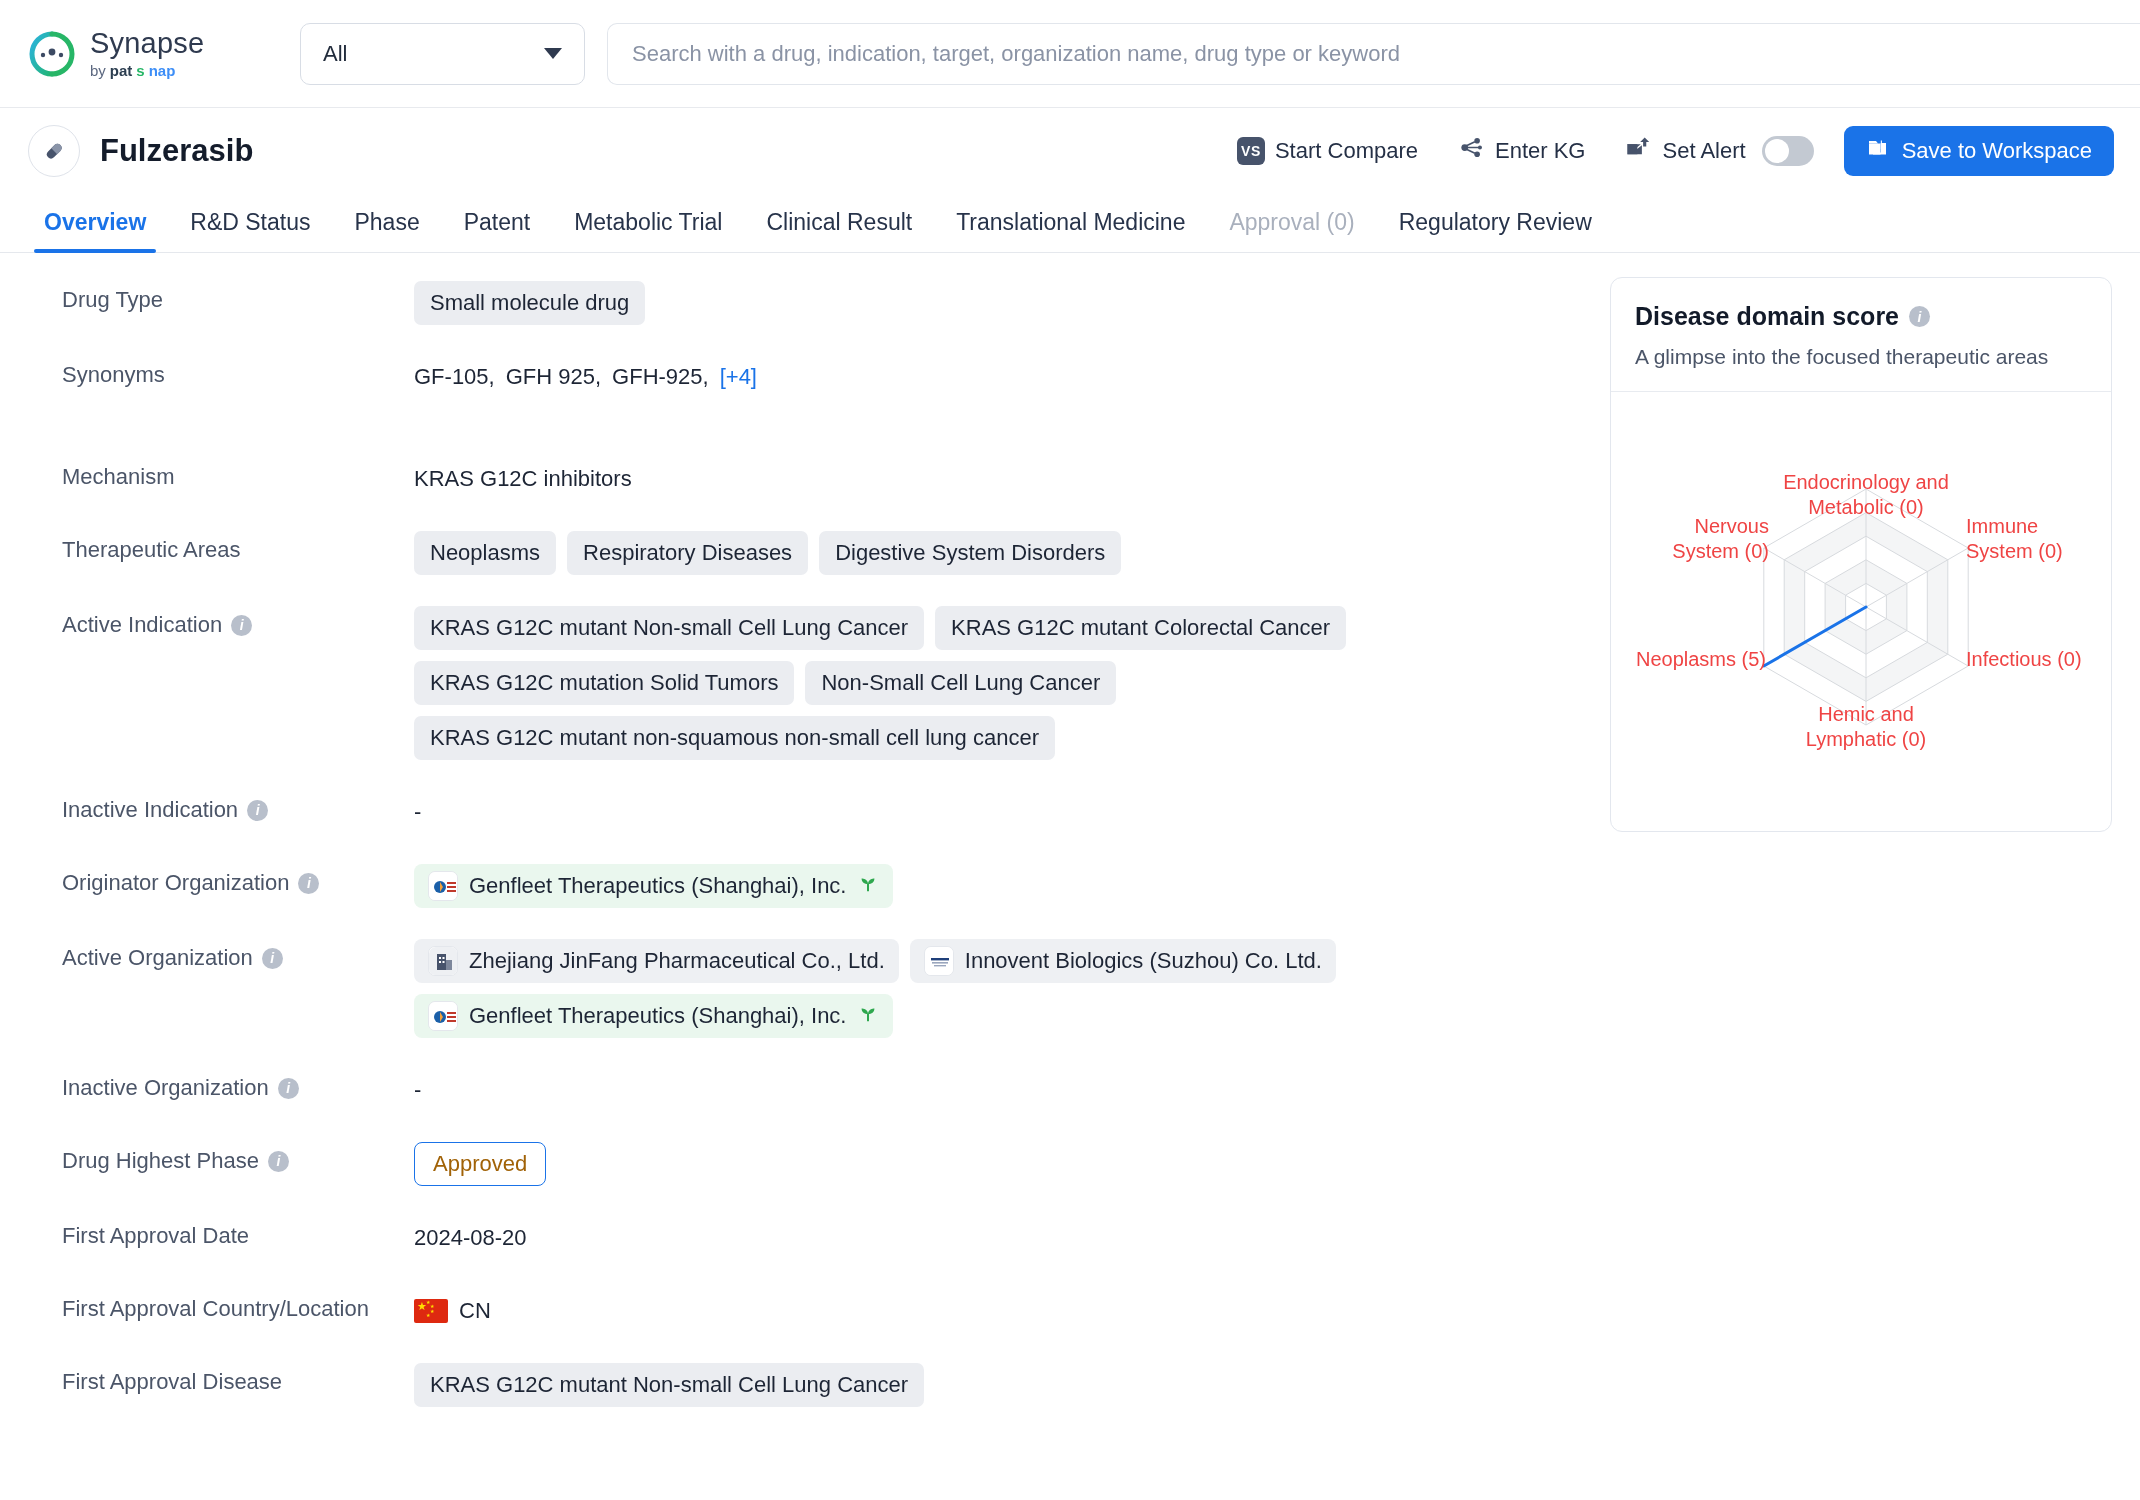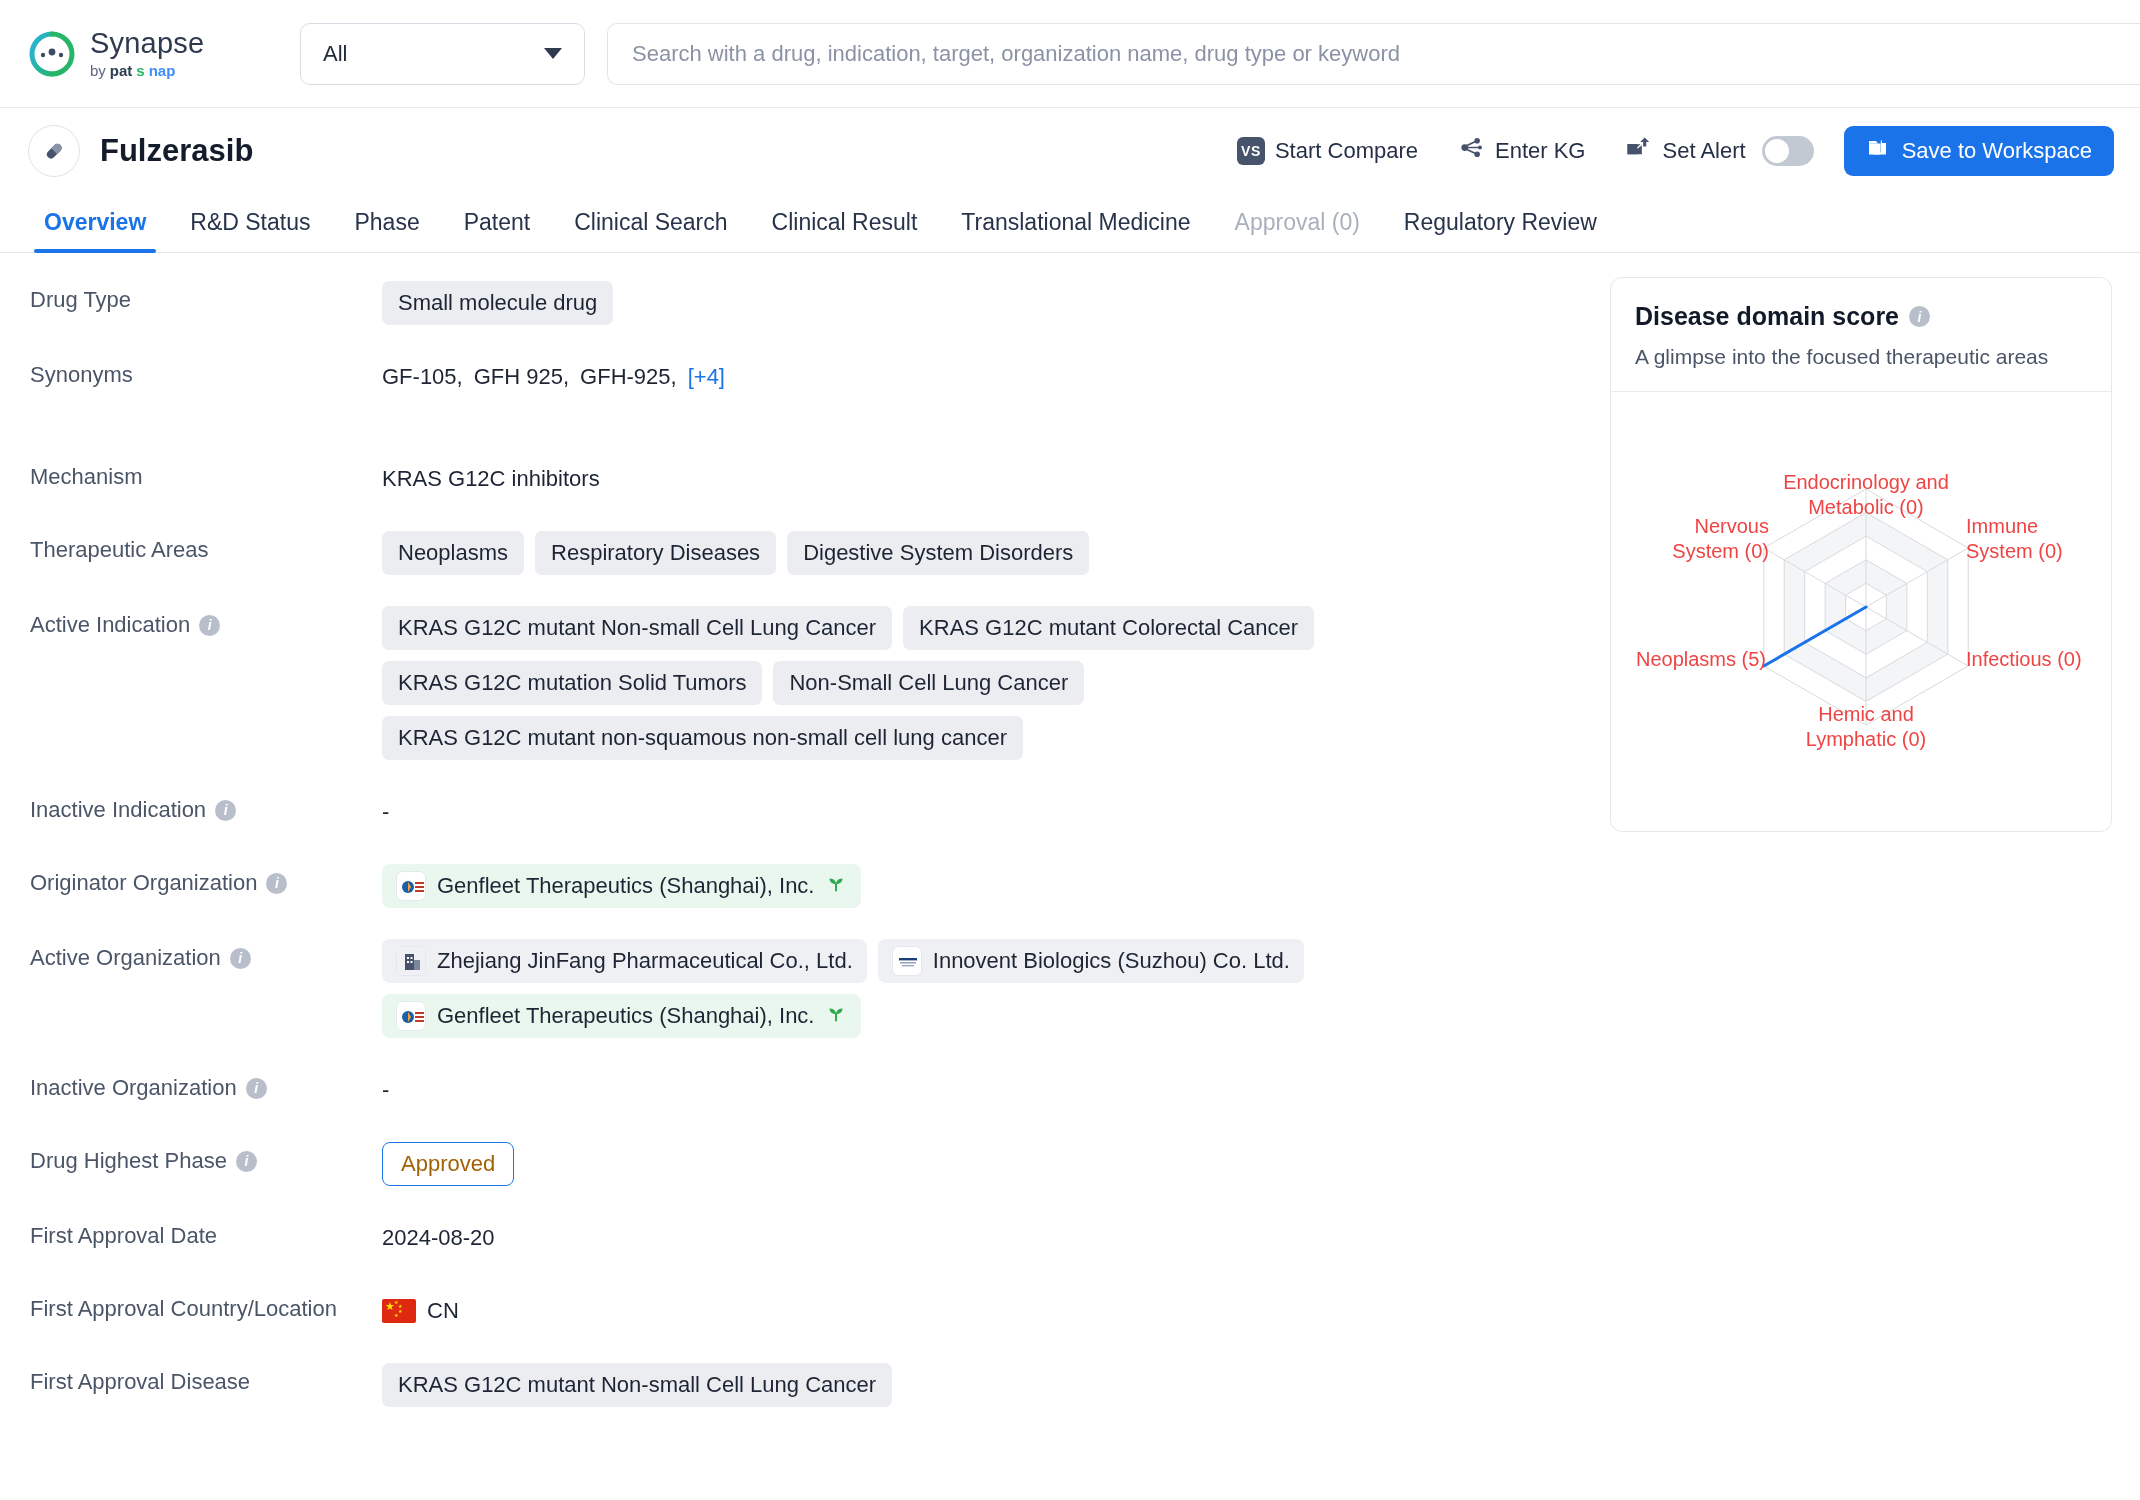--- a/index.html
+++ b/index.html
@@ -97,21 +97,21 @@
   .tab.active { color: #1a73e8; font-weight: bold; }
   .tab.active::after {
     content: ""; position: absolute; left: 12px; right: 12px; bottom: -1px;
     height: 4px; background: #1a73e8; border-radius: 2px;
   }
   .tab.disabled { color: #a9b0bd; cursor: default; }
 
   
   .content { display: flex; padding: 0; }
   .leftcol { width: 1610px; flex: 0 0 1610px; padding: 26px 0 0 0; }
-  .row { display: flex; align-items: flex-start; margin-bottom: 0; }
+  .row { display: flex; align-items: flex-start; margin-bottom: 0; padding-left: 32px; }
   .rlabel {
     width: 382px; flex: 0 0 382px; padding-left: 30px;
     font-size: 22px; color: #4b5568; display: flex; align-items: center; gap: 9px;
     padding-top: 8px;
   }
   .rvalue { flex: 1 1 auto; padding-top: 2px; display: flex; flex-wrap: wrap; gap: 11px; align-items: center; }
   .info-i {
     width: 21px; height: 21px; border-radius: 50%; background: #b8bfcb;
     color: #fff; font-size: 14px; font-weight: bold; display: inline-flex;
     align-items: center; justify-content: center; font-style: italic; flex: 0 0 21px;
@@ -259,21 +259,21 @@
       <span>Save to Workspace</span>
     </div>
   </div>
 </div>
 
 <div class="tabs">
   <div class="tab active">Overview</div>
   <div class="tab">R&amp;D Status</div>
   <div class="tab">Phase</div>
   <div class="tab">Patent</div>
-  <div class="tab">Clinical Search</div>
+  <div class="tab">Metabolic Trial</div>
   <div class="tab">Clinical Result</div>
   <div class="tab">Translational Medicine</div>
   <div class="tab disabled">Approval (0)</div>
   <div class="tab">Regulatory Review</div>
 </div>
 
 <div class="content">
 
   <div class="leftcol">
 

